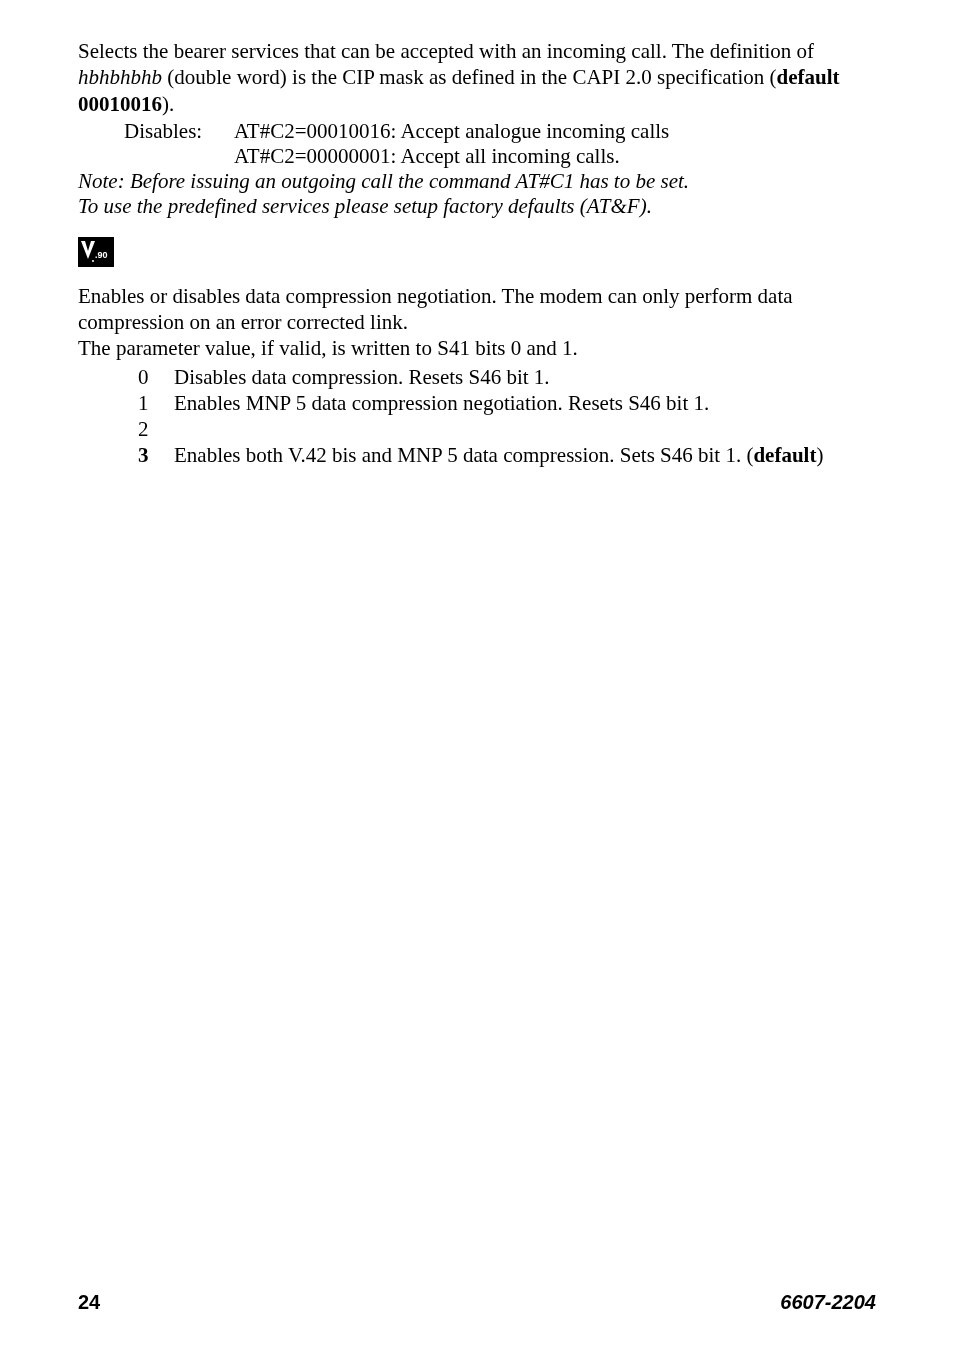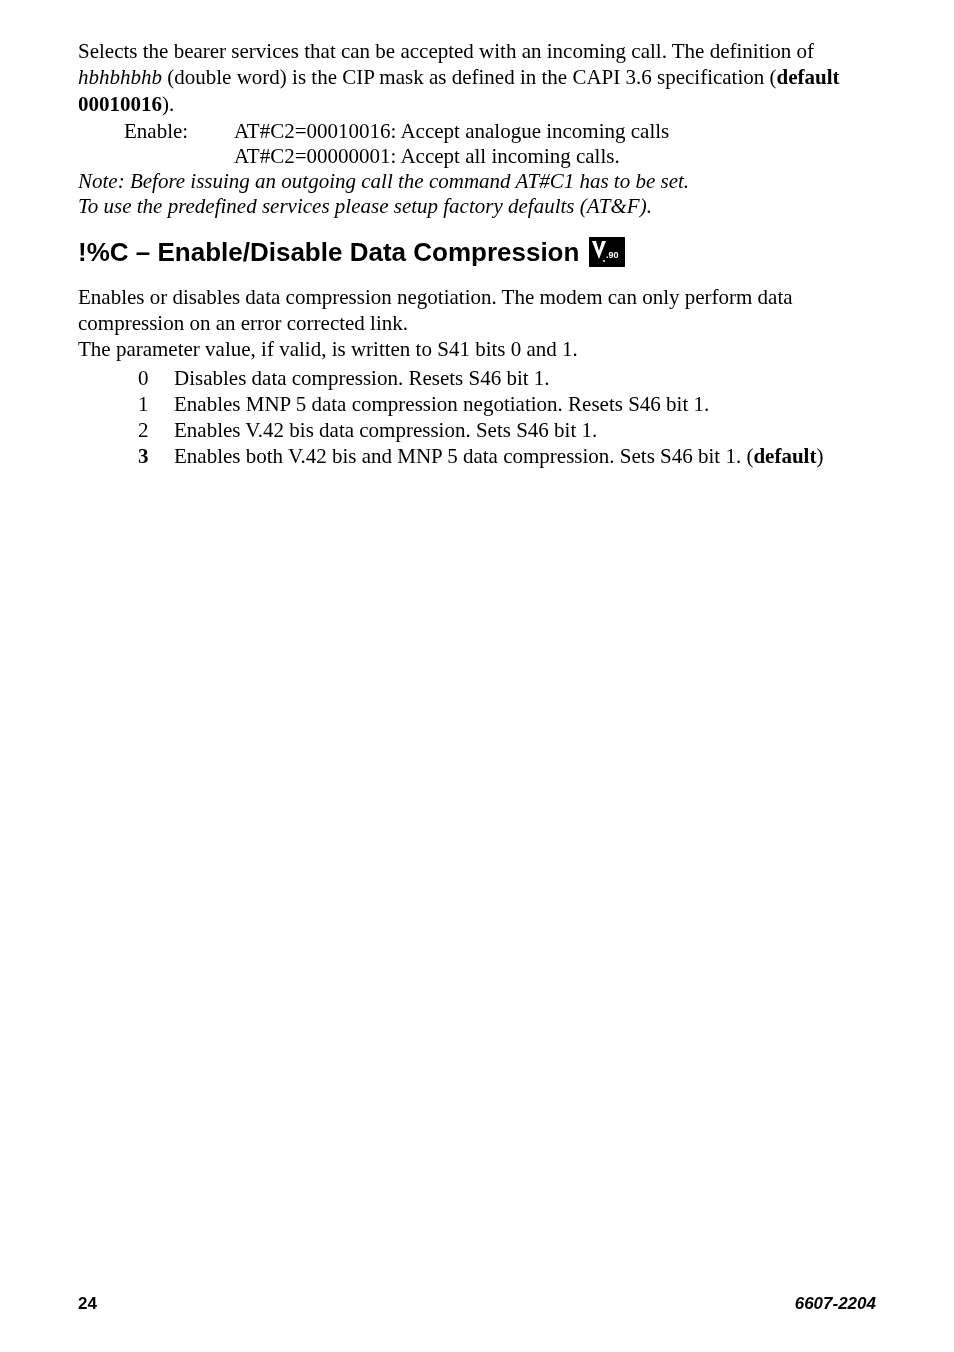--- a/index.html
+++ b/index.html
@@ -98,56 +98,55 @@
     margin-top: 24px;
   }
   .footer {
     position: absolute;
     bottom: 38px;
     left: 78px;
     right: 78px;
     display: flex;
     justify-content: space-between;
     font-family: Arial, Helvetica, sans-serif;
-    font-size: 17px;
+    font-size: 20px;
     text-align: center;
   }
   .footer .page-num { font-weight: bold; }
   .footer .doc-num { font-weight: bold; font-style: italic; }
 </style>
 </head>
 <body>
 
 <div class="page">
 
 
   <p class="body">
-    <span>Selects the bearer services that can be accepted with an incoming call. The definition of </span><span class="italic">hbhbhbhb</span><span> (double word) is the CIP mask as defined in the CAPI 3.6 specification (</span><span class="bold">default 00010016</span><span>).</span>
+    <span>Selects the bearer services that can be accepted with an incoming call. The definition of </span><span class="italic">hbhbhbhb</span><span> (double word) is the CIP mask as defined in the CAPI 2.0 specification (</span><span class="bold">default 00010016</span><span>).</span>
   </p>
 
   <div class="example-block">
     <div class="example-line">
       <span class="example-indent"></span>
-      <span class="example-label">Enable:</span>
+      <span class="example-label">Disables:</span>
       <span class="example-val">AT#C2=00010016: Accept analogue incoming calls</span>
     </div>
     <div class="example-line">
       <span class="example-indent"></span>
       <span class="example-label"></span>
       <span class="example-val">AT#C2=00000001: Accept all incoming calls.</span>
     </div>
   </div>
 
   <div class="note-block">
     <div class="note-line1">Note: Before issuing an outgoing call the command AT#C1 has to be set.</div>
     <div class="note-line2">To use the predefined services please setup factory defaults (AT&amp;F).</div>
   </div>
 
   <div class="section2">
-    <h2 class="section" style="margin:0;">!%C – Enable/Disable Data Compression</h2>
     <span class="v90-badge" title="V.90">
       <svg width="36" height="30" viewBox="0 0 36 30">
         <rect x="0" y="0" width="36" height="30" fill="#000"></rect>
         <path d="M3 4 L10 22 L17 4 L13 4 L10 14 L7 4 Z" fill="#fff"></path>
         <text x="17" y="21" fill="#fff" font-family="Arial" font-size="9" font-weight="bold">.90</text>
         <circle cx="15" cy="24" r="1" fill="#fff"></circle>
       </svg>
     </span>
   </div>
 
@@ -162,21 +161,20 @@
       <span class="list-text">Disables data compression. Resets S46 bit 1.</span>
     </div>
     <div class="list-row">
       <span class="list-indent"></span>
       <span class="list-num">1</span>
       <span class="list-text">Enables MNP 5 data compression negotiation. Resets S46 bit 1.</span>
     </div>
     <div class="list-row">
       <span class="list-indent"></span>
       <span class="list-num">2</span>
-      <span class="list-text">Enables V.42 bis data compression. Sets S46 bit 1.</span>
     </div>
     <div class="list-row">
       <span class="list-indent"></span>
       <span class="list-num bold">3</span>
       <span class="list-text">
         <span>Enables both V.42 bis and MNP 5 data compression. Sets S46 bit 1. (</span><span class="bold">default</span><span>)</span>
       </span>
     </div>
   </div>
 

